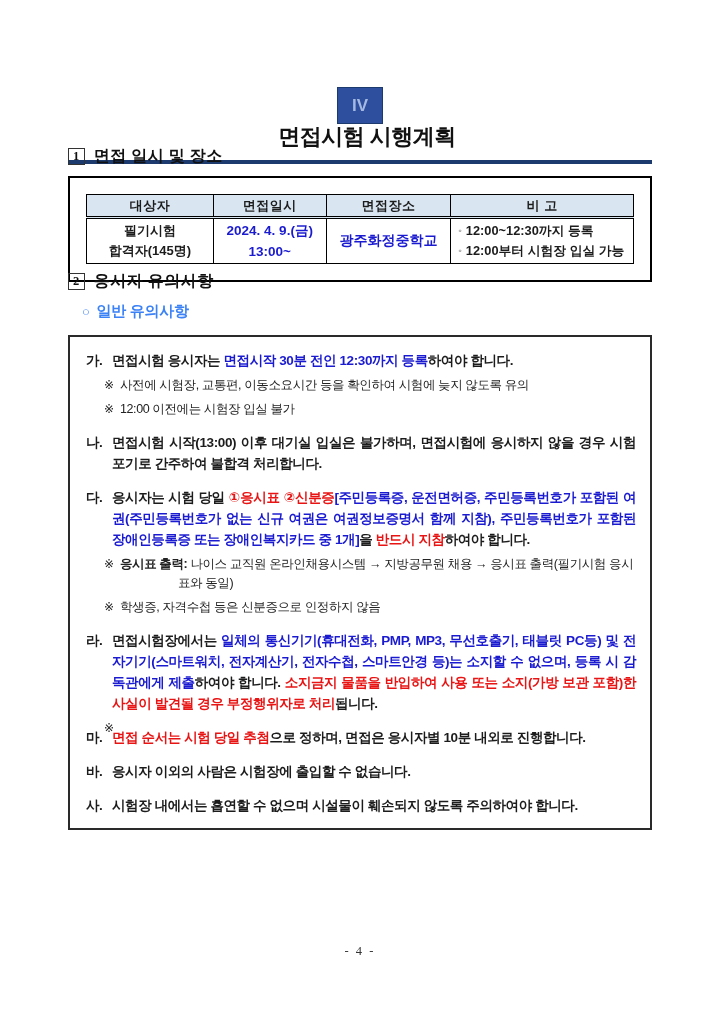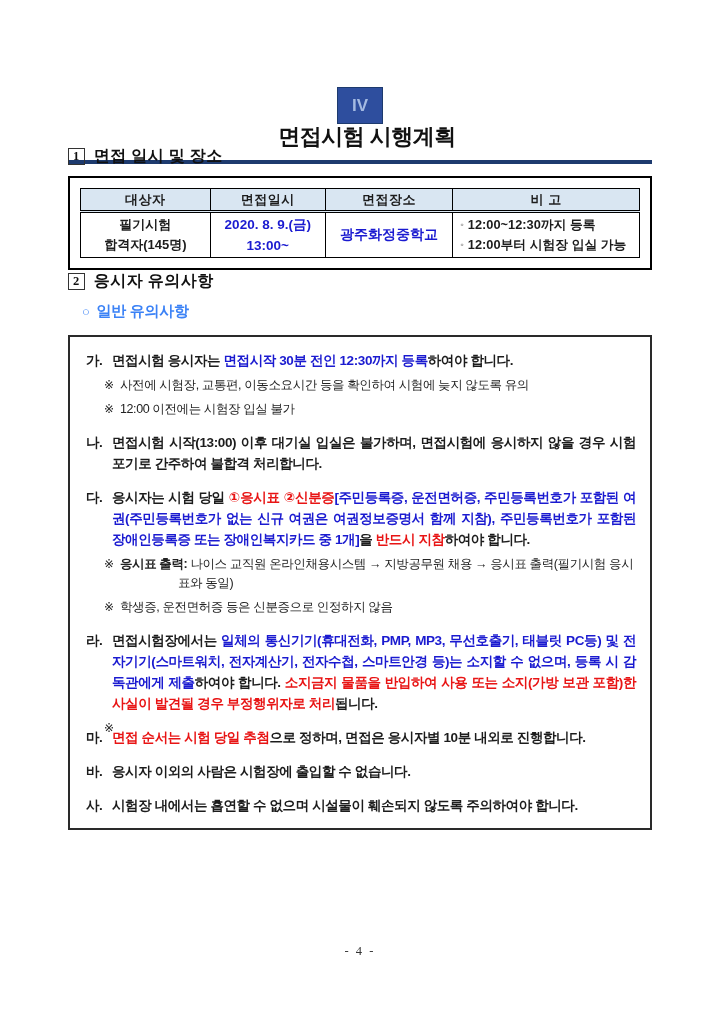--- a/index.html
+++ b/index.html
@@ -78,21 +78,21 @@
     font-size:15px;font-weight:700;color:#3b82f6;
     letter-spacing:-0.3px;
   }
   .sub-head .mark{font-size:13px;margin-right:7px;font-weight:700;}
   
   .tbl-wrap{
     position:absolute;
     left:68px;top:176px;
     width:584px;
     border:2px solid #000;
-    padding:10px;
+    padding:16px;
     background:#fff;
   }
   table{border-collapse:collapse;width:100%;table-layout:fixed;}
   th,td{border:1px solid #000;}
   th{
     background:var(--table_header_bg);
     font-size:13px;font-weight:700;
     height:23px;text-align:center;
     letter-spacing:0.5px;
   }
@@ -182,21 +182,21 @@
           <th>비 고</th>
         </tr>
       </thead>
       <tbody>
         <tr>
           <td class="c-center cell-target">
             <div>필기시험</div>
             <div>합격자(145명)</div>
           </td>
           <td class="c-center cell-date">
-            <div>2020. 8. 9.(금)</div>
+            <div>2024. 4. 9.(금)</div>
             <div>13:00~</div>
           </td>
           <td class="cell-place">광주화정중학교</td>
           <td class="cell-remarks">
             <div class="remark-line"><span class="blt">◦</span><span>12:00~12:30까지 등록</span></div>
             <div class="remark-line"><span class="blt">◦</span><span>12:00부터 시험장 입실 가능</span></div>
           </td>
         </tr>
       </tbody>
     </table>
@@ -234,21 +234,21 @@
     <div class="item">
       <span class="lbl">다.</span>
       <span><span>응시자는 시험 당일 </span><span class="seg-red">①응시표 ②신분증</span><span class="seg-blue">[주민등록증, 운전면허증, 주민등록번호가 포함된 여권(주민등록번호가 없는 신규 여권은 여권정보증명서 함께 지참), 주민등록번호가 포함된 장애인등록증 또는 장애인복지카드 중 1개]</span><span>을 </span><span class="seg-red">반드시 지참</span><span>하여야 합니다.</span></span>
     </div>
     <div class="note">
       <span class="mark">※</span>
       <span><span class="seg-bold">응시표 출력:</span><span> 나이스 교직원 온라인채용시스템 → 지방공무원 채용 → 응시표 출력(필기시험 응시표와 동일)</span></span>
     </div>
     <div class="note">
       <span class="mark">※</span>
-      <span><span>학생증, 운전면허증 등은 신분증으로 인정하지 않음</span></span>
+      <span><span>학생증, 자격수첩 등은 신분증으로 인정하지 않음</span></span>
     </div>
 
     <div class="item">
       <span class="lbl">라.</span>
       <span><span>면접시험장에서는 </span><span class="seg-blue">일체의 통신기기(휴대전화, PMP, MP3, 무선호출기, 태블릿 PC등) 및 전자기기(스마트워치, 전자계산기, 전자수첩, 스마트안경 등)는 소지할 수 없으며, 등록 시 감독관에게 제출</span><span>하여야 합니다. </span><span class="seg-red">소지금지 물품을 반입하여 사용 또는 소지(가방 보관 포함)한 사실이 발견될 경우 부정행위자로 처리</span><span>됩니다.</span></span>
     </div>
     <div class="note">
       <span class="mark">※</span>
     </div>
 

